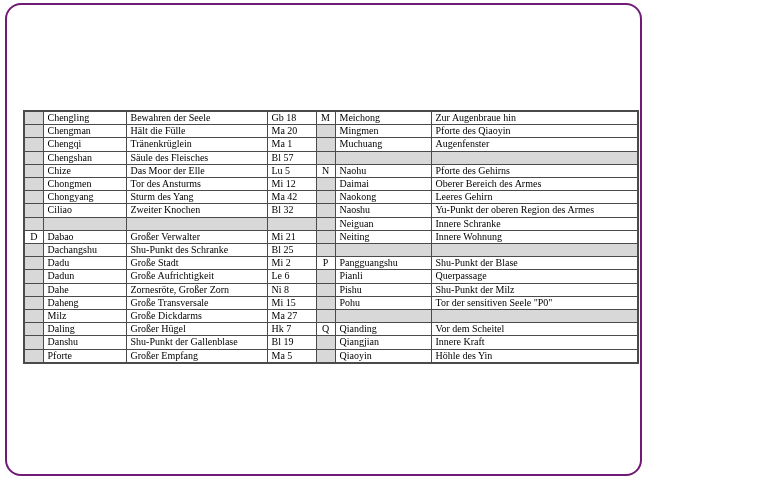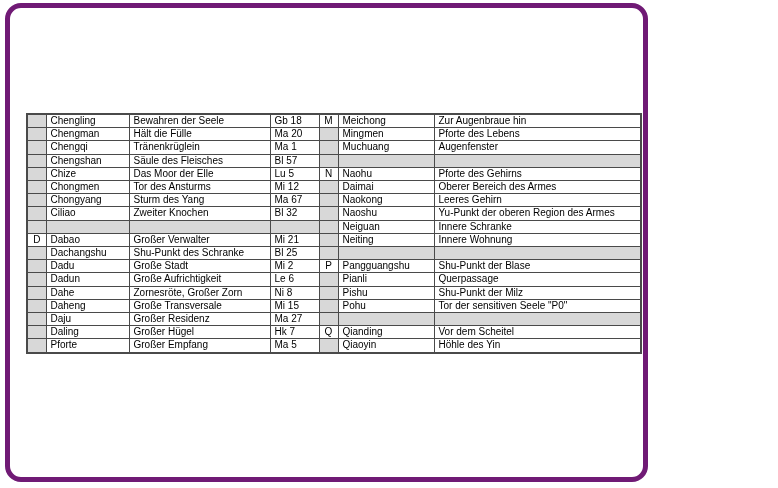--- a/index.html
+++ b/index.html
@@ -18,22 +18,23 @@
     background: #ffffff;
     overflow: hidden;
   }
   .card {
     position: absolute;
     left: 5px;
     top: 3px;
     width: 633px;
     height: 469px;
     background: #ffffff;
-    border: 5px solid #701a75;
+    border: 2px solid #701a75;
     border-radius: 16px;
+    font-family: Liberation Serif, serif;
   }
   table.acu-table {
     position: absolute;
     left: 16px;
     top: 105px;
     border-collapse: collapse;
     table-layout: fixed;
     font-size: 10px;
     color: #000;
     border: 2px solid #4a4a4a;
@@ -94,21 +95,21 @@
             <td class="name">Meichong</td>
             <td class="meaning">Zur Augenbraue hin</td>
           </tr>
           <tr>
             <td class="letter"></td>
             <td class="name">Chengman</td>
             <td class="meaning">Hält die Fülle</td>
             <td class="code">Ma 20</td>
             <td class="letter"></td>
             <td class="name">Mingmen</td>
-            <td class="meaning">Pforte des Lebens</td>
+            <td class="meaning">Pforte des Qiaoyin</td>
           </tr>
           <tr>
             <td class="letter"></td>
             <td class="name">Chengqi</td>
             <td class="meaning">Tränenkrüglein</td>
             <td class="code">Ma 1</td>
             <td class="letter"></td>
             <td class="name">Muchuang</td>
             <td class="meaning">Augenfenster</td>
           </tr>
@@ -136,21 +137,21 @@
             <td class="meaning">Tor des Ansturms</td>
             <td class="code">Mi 12</td>
             <td class="letter"></td>
             <td class="name">Daimai</td>
             <td class="meaning">Oberer Bereich des Armes</td>
           </tr>
           <tr>
             <td class="letter"></td>
             <td class="name">Chongyang</td>
             <td class="meaning">Sturm des Yang</td>
-            <td class="code">Ma 67</td>
+            <td class="code">Ma 42</td>
             <td class="letter"></td>
             <td class="name">Naokong</td>
             <td class="meaning">Leeres Gehirn</td>
           </tr>
           <tr>
             <td class="letter"></td>
             <td class="name">Ciliao</td>
             <td class="meaning">Zweiter Knochen</td>
             <td class="code">Bl 32</td>
             <td class="letter"></td>
@@ -215,38 +216,47 @@
             <td class="letter"></td>
             <td class="name">Daheng</td>
             <td class="meaning">Große Transversale</td>
             <td class="code">Mi 15</td>
             <td class="letter"></td>
             <td class="name">Pohu</td>
             <td class="meaning">Tor der sensitiven Seele "P0"</td>
           </tr>
           <tr>
             <td class="letter"></td>
-            <td class="name">Daju</td>
-            <td class="meaning">Großer Residenz</td>
+            <td class="name">Milz</td>
+            <td class="meaning">Große Dickdarms</td>
             <td class="code">Ma 27</td>
             <td class="letter sep"></td>
             <td class="name sep"></td>
             <td class="meaning sep"></td>
           </tr>
           <tr>
             <td class="letter"></td>
             <td class="name">Daling</td>
             <td class="meaning">Großer Hügel</td>
             <td class="code">Hk 7</td>
             <td class="letter has-letter">Q</td>
             <td class="name">Qianding</td>
             <td class="meaning">Vor dem Scheitel</td>
           </tr>
           <tr>
             <td class="letter"></td>
+            <td class="name">Danshu</td>
+            <td class="meaning">Shu-Punkt der Gallenblase</td>
+            <td class="code">Bl 19</td>
+            <td class="letter"></td>
+            <td class="name">Qiangjian</td>
+            <td class="meaning">Innere Kraft</td>
+          </tr>
+          <tr>
+            <td class="letter"></td>
             <td class="name">Pforte</td>
             <td class="meaning">Großer Empfang</td>
             <td class="code">Ma 5</td>
             <td class="letter"></td>
             <td class="name">Qiaoyin</td>
             <td class="meaning">Höhle des Yin</td>
           </tr>
         </tbody>
     </table>
   </div>

